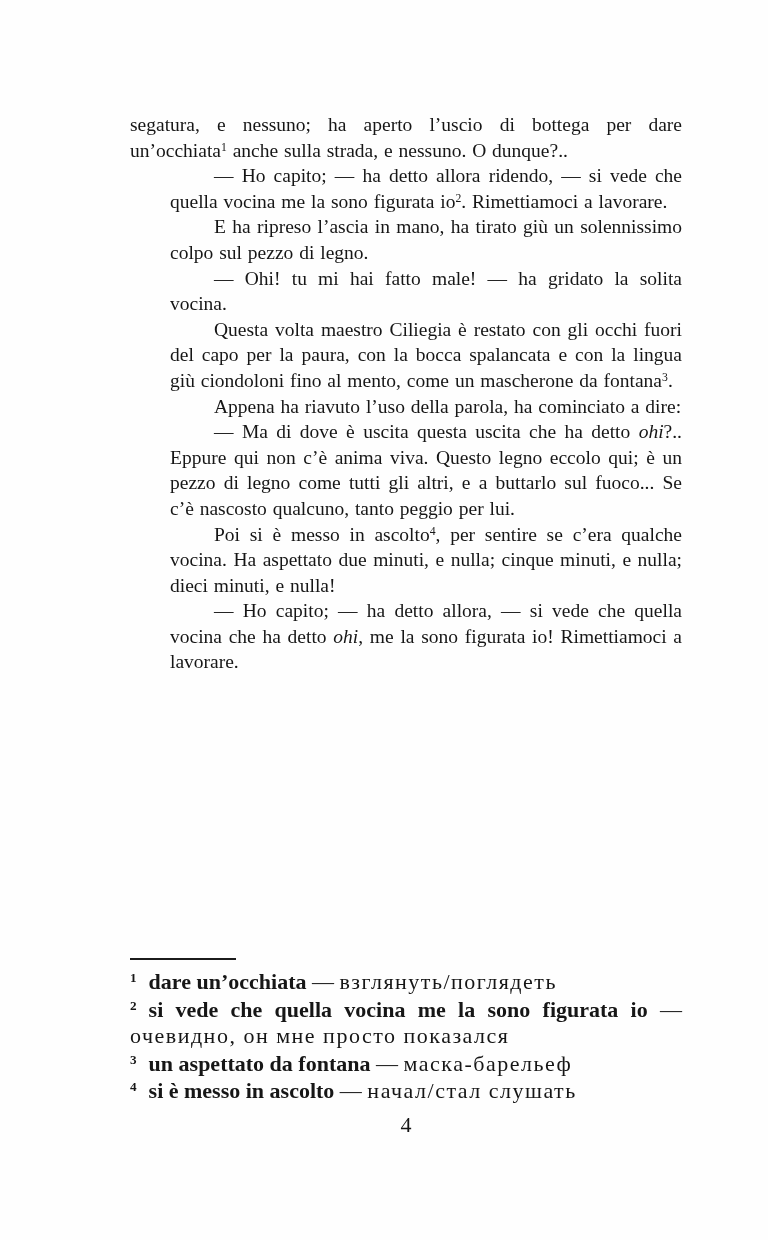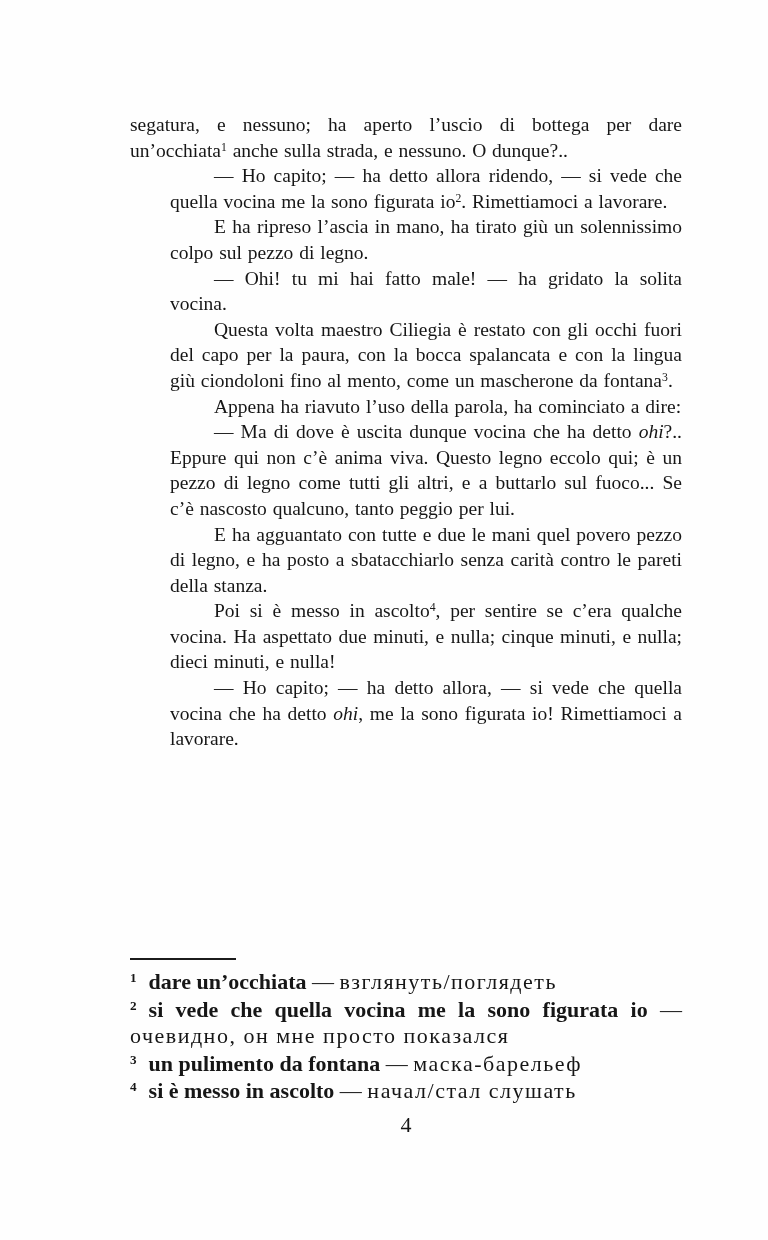--- a/index.html
+++ b/index.html
@@ -73,28 +73,27 @@
 <body>
 
 <div class="page">
   <div class="text-block">
       <p class="para"><span>segatura, e nessuno; ha aperto l’uscio di bottega per dare un’occhiata</span><sup>1</sup><span> anche sulla strada, e nessuno. O dunque?..</span></p>
       <p class="para indent"><span>— Ho capito; — ha detto allora ridendo, — si vede che quella vocina me la sono figurata io</span><sup>2</sup><span>. Rimettiamoci a lavorare.</span></p>
       <p class="para indent"><span>E ha ripreso l’ascia in mano, ha tirato giù un solennissimo colpo sul pezzo di legno.</span></p>
       <p class="para indent"><span>— Ohi! tu mi hai fatto male! — ha gridato la solita vocina.</span></p>
       <p class="para indent"><span>Questa volta maestro Ciliegia è restato con gli occhi fuori del capo per la paura, con la bocca spalancata e con la lingua giù ciondoloni fino al mento, come un mascherone da fontana</span><sup>3</sup><span>.</span></p>
       <p class="para indent"><span>Appena ha riavuto l’uso della parola, ha cominciato a dire:</span></p>
-      <p class="para indent"><span>— Ma di dove è uscita dunque vocina che ha detto </span><i>ohi</i><span>?.. Eppure qui non c’è anima viva. Questo legno eccolo qui; è un pezzo di legno come tutti gli altri, e a buttarlo sul fuoco... Se c’è nascosto qualcuno, tanto peggio per lui.</span></p>
-      <p class="para indent"><span>E ha agguantato con tutte e due le mani quel povero pezzo di legno, e ha posto a sbatacchiarlo senza carità contro le pareti della stanza.</span></p>
+      <p class="para indent"><span>— Ma di dove è uscita questa uscita che ha detto </span><i>ohi</i><span>?.. Eppure qui non c’è anima viva. Questo legno eccolo qui; è un pezzo di legno come tutti gli altri, e a buttarlo sul fuoco... Se c’è nascosto qualcuno, tanto peggio per lui.</span></p>
       <p class="para indent"><span>Poi si è messo in ascolto</span><sup>4</sup><span>, per sentire se c’era qualche vocina. Ha aspettato due minuti, e nulla; cinque minuti, e nulla; dieci minuti, e nulla!</span></p>
       <p class="para indent"><span>— Ho capito; — ha detto allora, — si vede che quella vocina che ha detto </span><i>ohi</i><span>, me la sono figurata io! Rimettiamoci a lavorare.</span></p>
     </div>
   <div class="footnote-section">
     <div class="fn-rule"></div>
     <div>
         <div class="footnote"><sup class="fn-marker">1</sup><span class="fn-term">dare un’occhiata</span><span> — </span><span class="fn-def">взглянуть/поглядеть</span></div>
         <div class="footnote"><sup class="fn-marker">2</sup><span class="fn-term">si vede che quella vocina me la sono figurata io</span><span> — </span><span class="fn-def">очевидно, он мне просто показался</span></div>
-        <div class="footnote"><sup class="fn-marker">3</sup><span class="fn-term">un pulimento da fontana</span><span> — </span><span class="fn-def">маска-барельеф</span></div>
+        <div class="footnote"><sup class="fn-marker">3</sup><span class="fn-term">un aspettato da fontana</span><span> — </span><span class="fn-def">маска-барельеф</span></div>
         <div class="footnote"><sup class="fn-marker">4</sup><span class="fn-term">si è messo in ascolto</span><span> — </span><span class="fn-def">начал/стал слушать</span></div>
       </div>
   </div>
   <div class="page-number">4</div>
 </div>
 
 </body></html>

